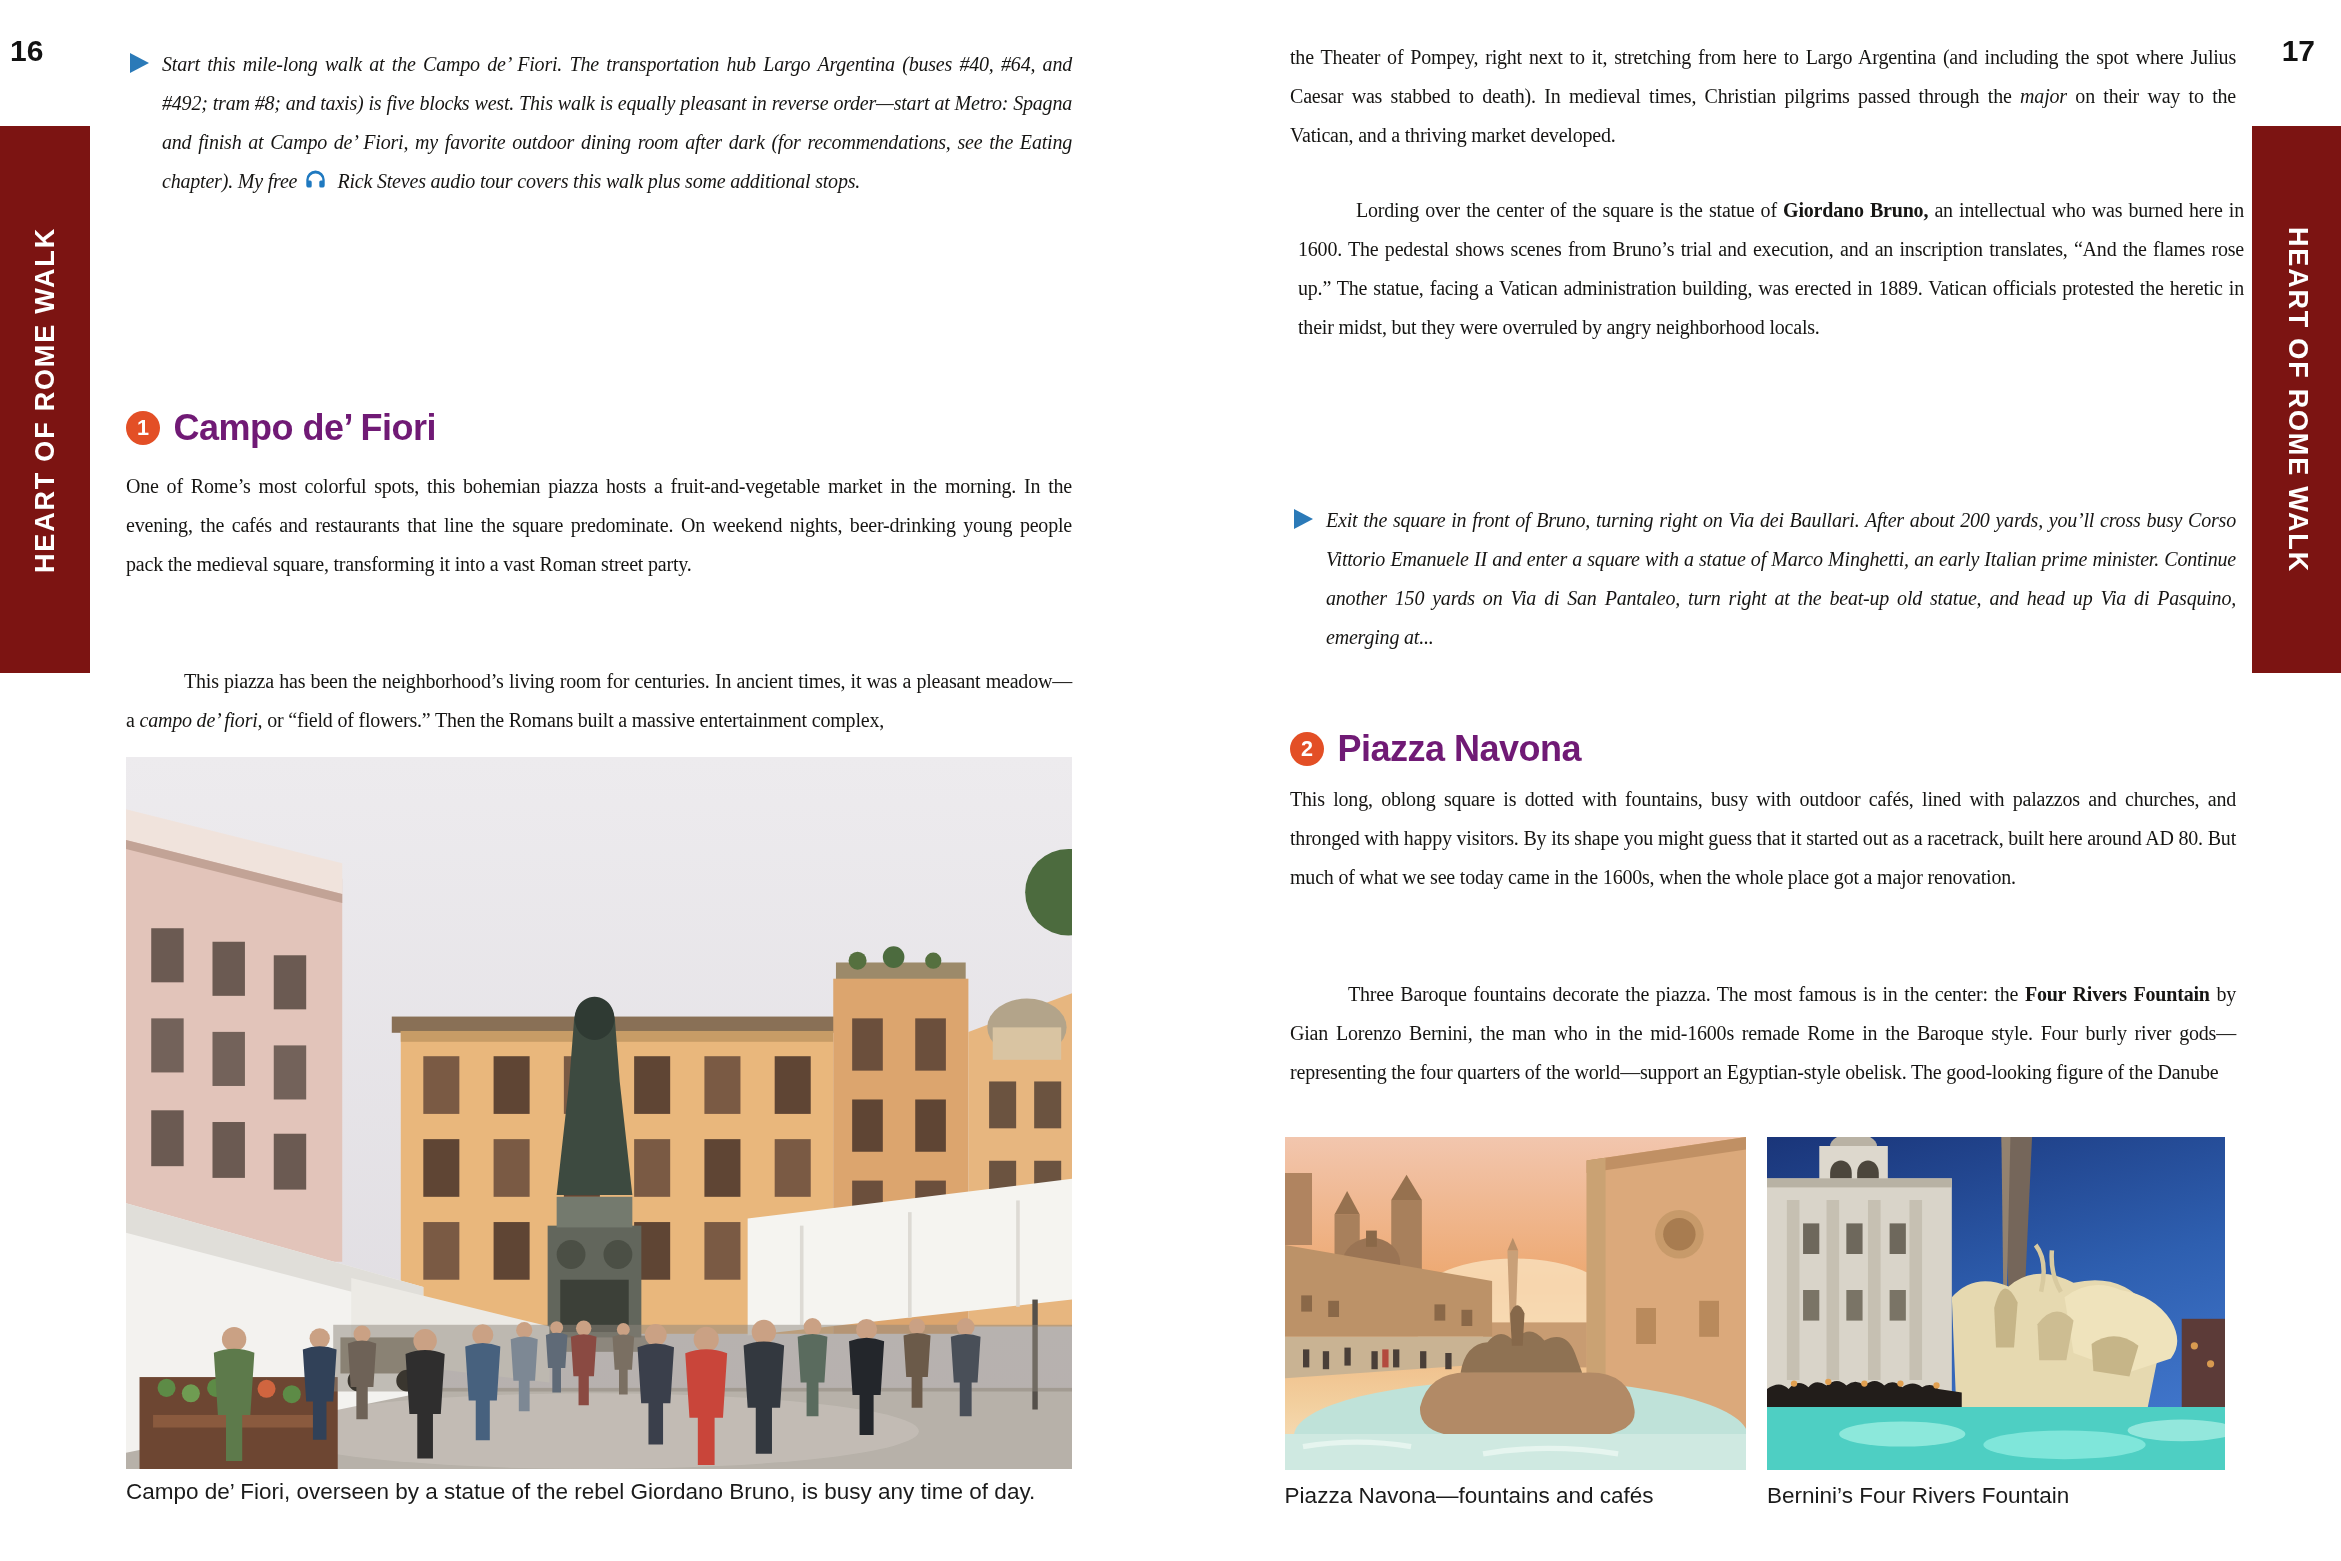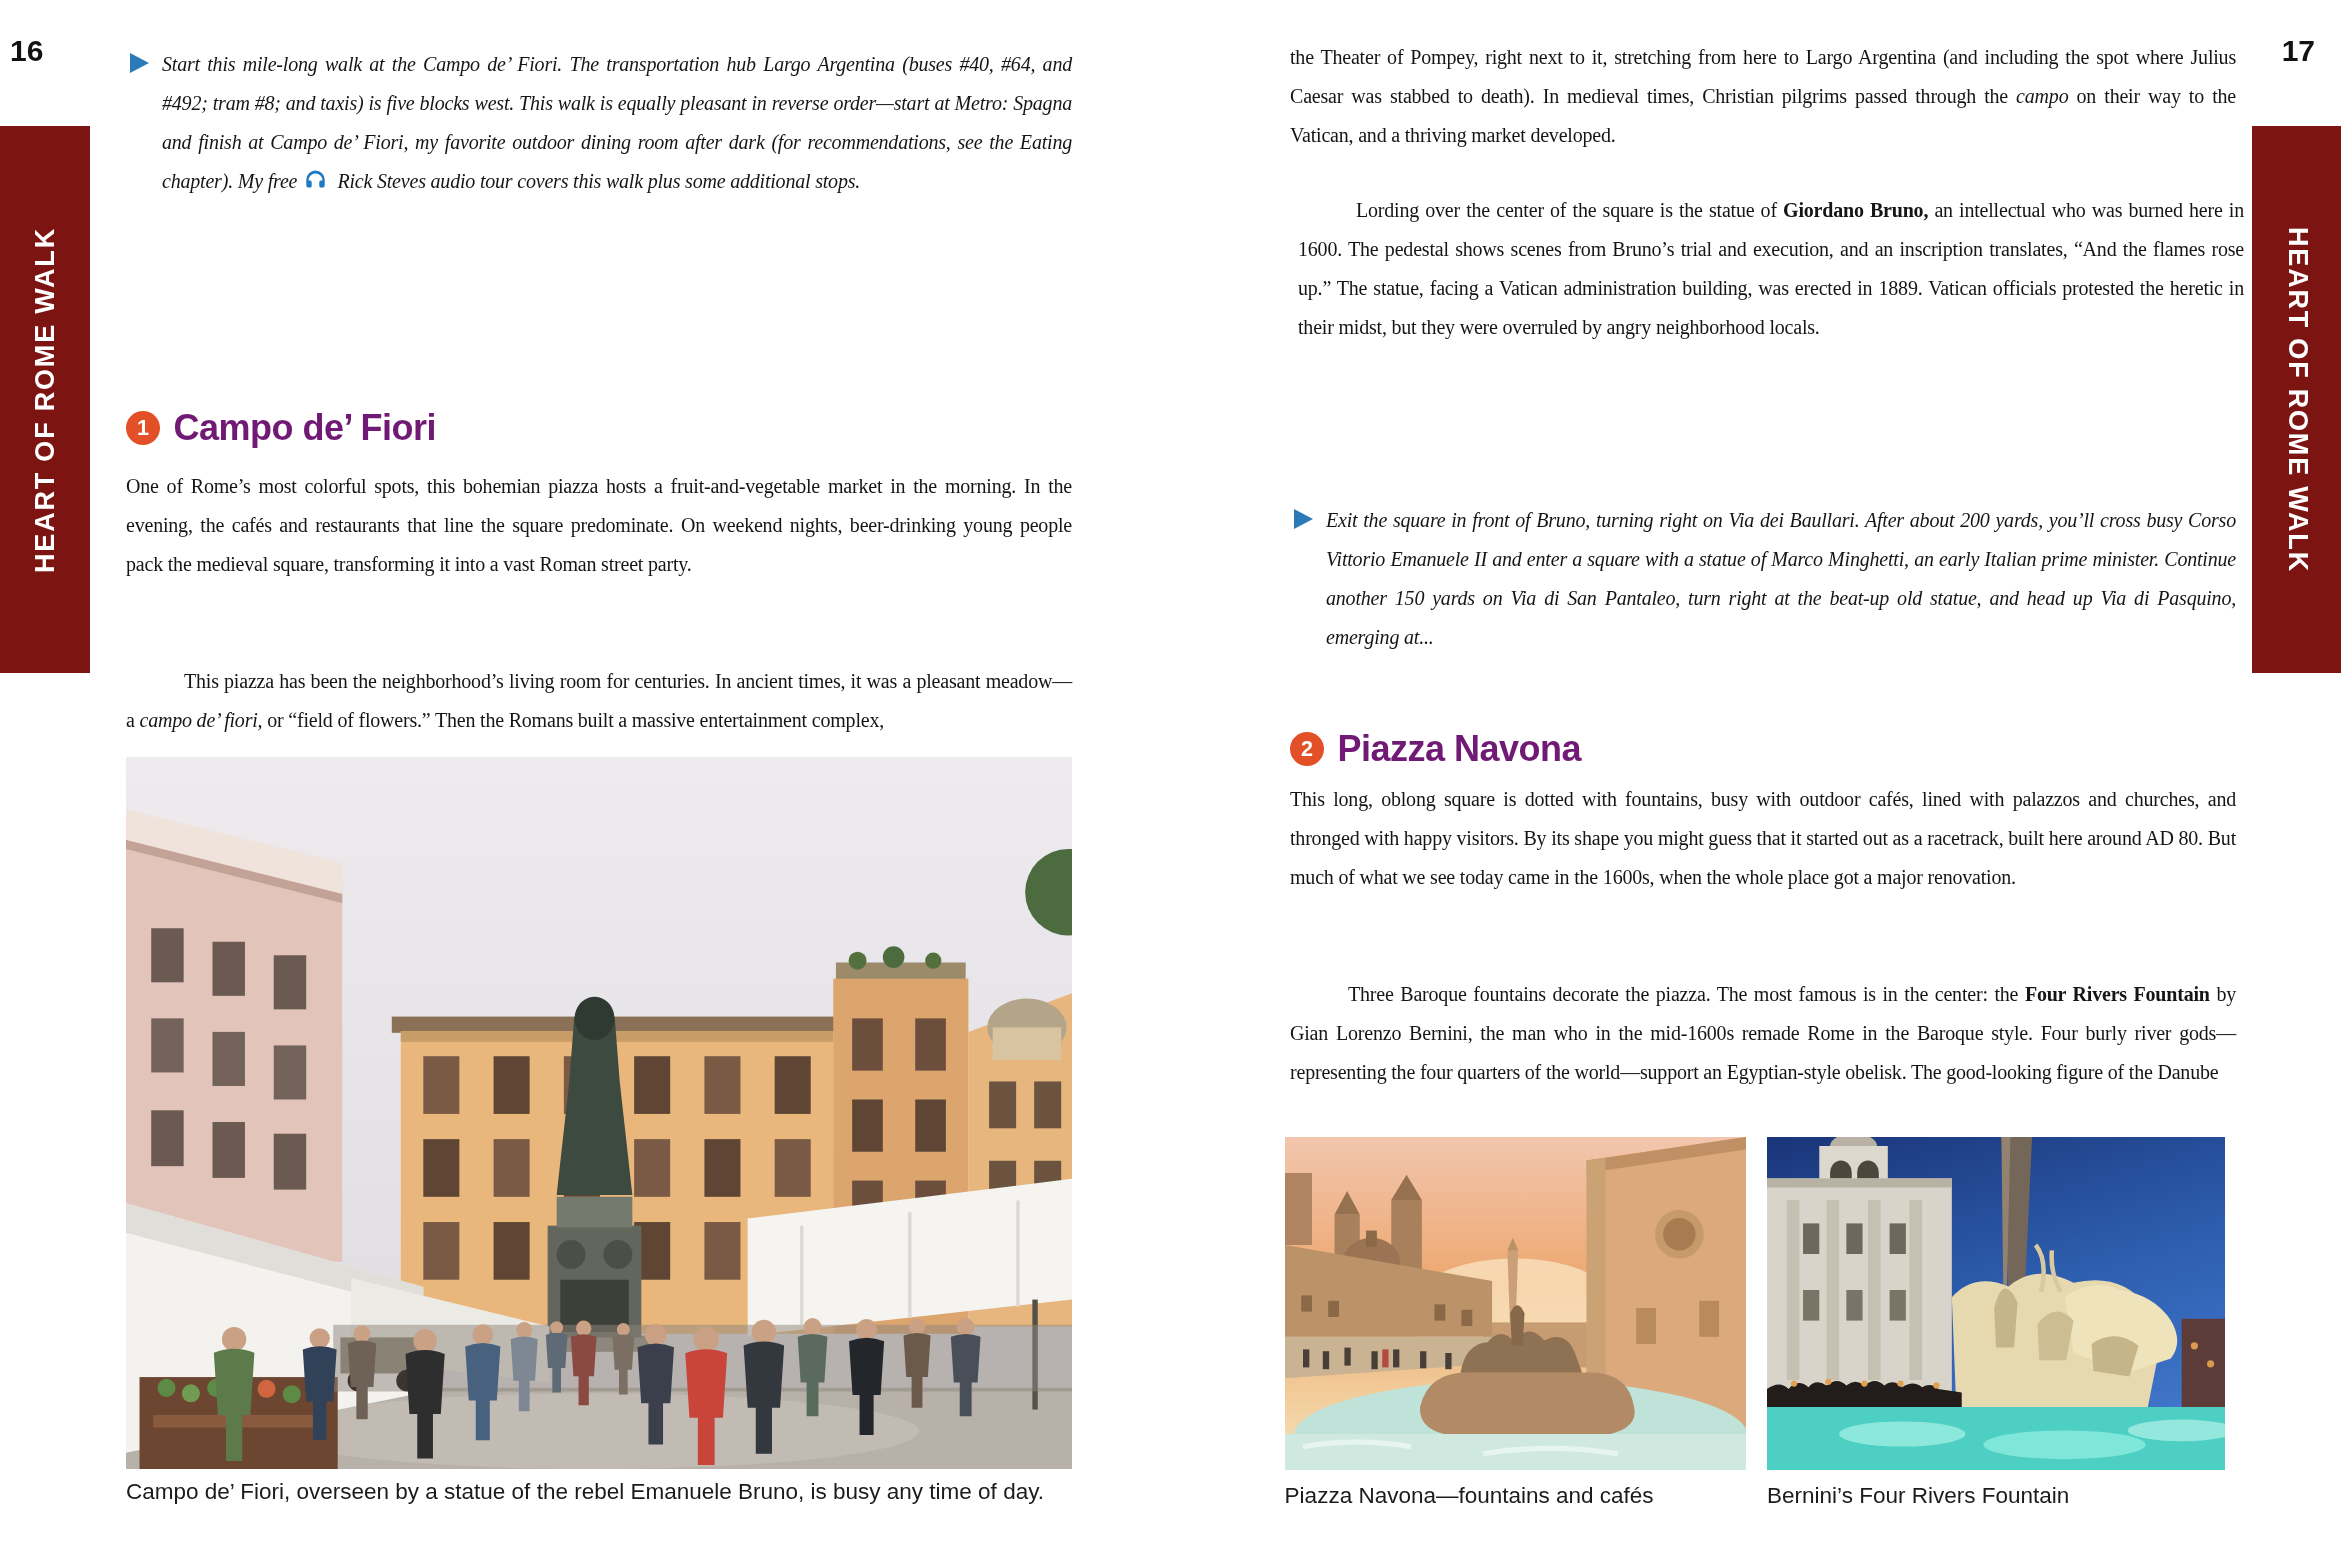--- a/index.html
+++ b/index.html
@@ -214,33 +214,33 @@
         <use href="#prs" transform="translate(552,664) scale(0.8)" style="color:#7a6f62"></use>
         <use href="#prs" transform="translate(588,690) scale(1.35)" style="color:#3a3f4b"></use>
         <use href="#prs" transform="translate(644,702) scale(1.55)" style="color:#c9453a"></use>
         <use href="#prs" transform="translate(708,692) scale(1.5)" style="color:#33383f"></use>
         <use href="#prs" transform="translate(762,672) scale(1.1)" style="color:#5a6b5e"></use>
         <use href="#prs" transform="translate(822,682) scale(1.3)" style="color:#23262b"></use>
         <use href="#prs" transform="translate(878,668) scale(1.0)" style="color:#6b5a49"></use>
         <use href="#prs" transform="translate(932,672) scale(1.1)" style="color:#494f58"></use>
       </svg>
     </div>
-    <div class="caption" id="caption-campo">Campo de’ Fiori, overseen by a statue of the rebel Emanuele Bruno, is busy any time of day.</div>
+    <div class="caption" id="caption-campo">Campo de’ Fiori, overseen by a statue of the rebel Giordano Bruno, is busy any time of day.</div>
   </div>
 </div>
 
 <div class="page" id="page-right">
   <div class="pagenum">17</div>
 
   <div class="tab">
     <span class="tab-label">HEART OF ROME WALK</span>
   </div>
 
   <div class="col">
-    <div class="para" id="rp1"><span>the Theater of Pompey, right next to it, stretching from here to Largo Argentina (and including the spot where Julius Caesar was stabbed to death). In medieval times, Christian pilgrims passed through the </span><span class="seg-i">campo</span><span> on their way to the Vatican, and a thriving market developed.</span></div>
+    <div class="para" id="rp1"><span>the Theater of Pompey, right next to it, stretching from here to Largo Argentina (and including the spot where Julius Caesar was stabbed to death). In medieval times, Christian pilgrims passed through the </span><span class="seg-i">major</span><span> on their way to the Vatican, and a thriving market developed.</span></div>
     <div class="para indent" id="rp2"><span>Lording over the center of the square is the statue of </span><span class="seg-b">Giordano Bruno,</span><span> an intellectual who was burned here in 1600. The pedestal shows scenes from Bruno’s trial and execution, and an inscription translates, “And the flames rose up.” The statue, facing a Vatican administration building, was erected in 1889. Vatican officials protested the heretic in their midst, but they were overruled by angry neighborhood locals.</span></div>
 
     <div class="para dir" id="rdir">
       <span class="arrow"></span>
       <span><span>Exit the square in front of Bruno, turning right on Via dei Baullari. After about 200 yards, you’ll cross busy Corso Vittorio Emanuele II and enter a square with a statue of Marco Minghetti, an early Italian prime minister. Continue another 150 yards on Via di San Pantaleo, turn right at the beat-up old statue, and head up Via di Pasquino, emerging at...</span></span>
     </div>
 
     <div class="section-row" style="top:728px;">
       <span class="step-circle">2</span>
       <span class="section-title">Piazza Navona</span>

